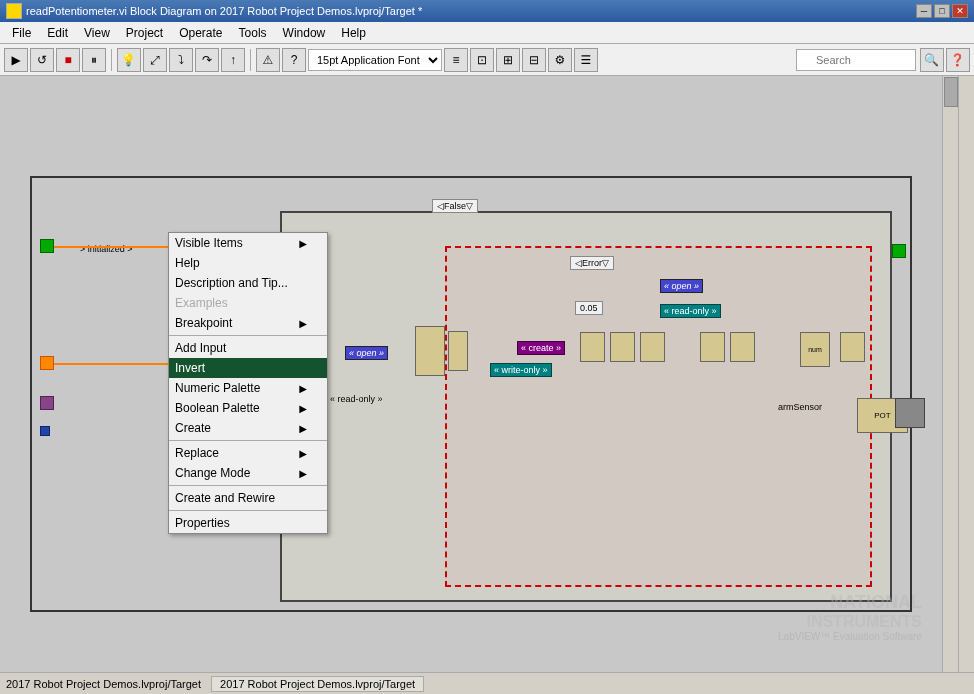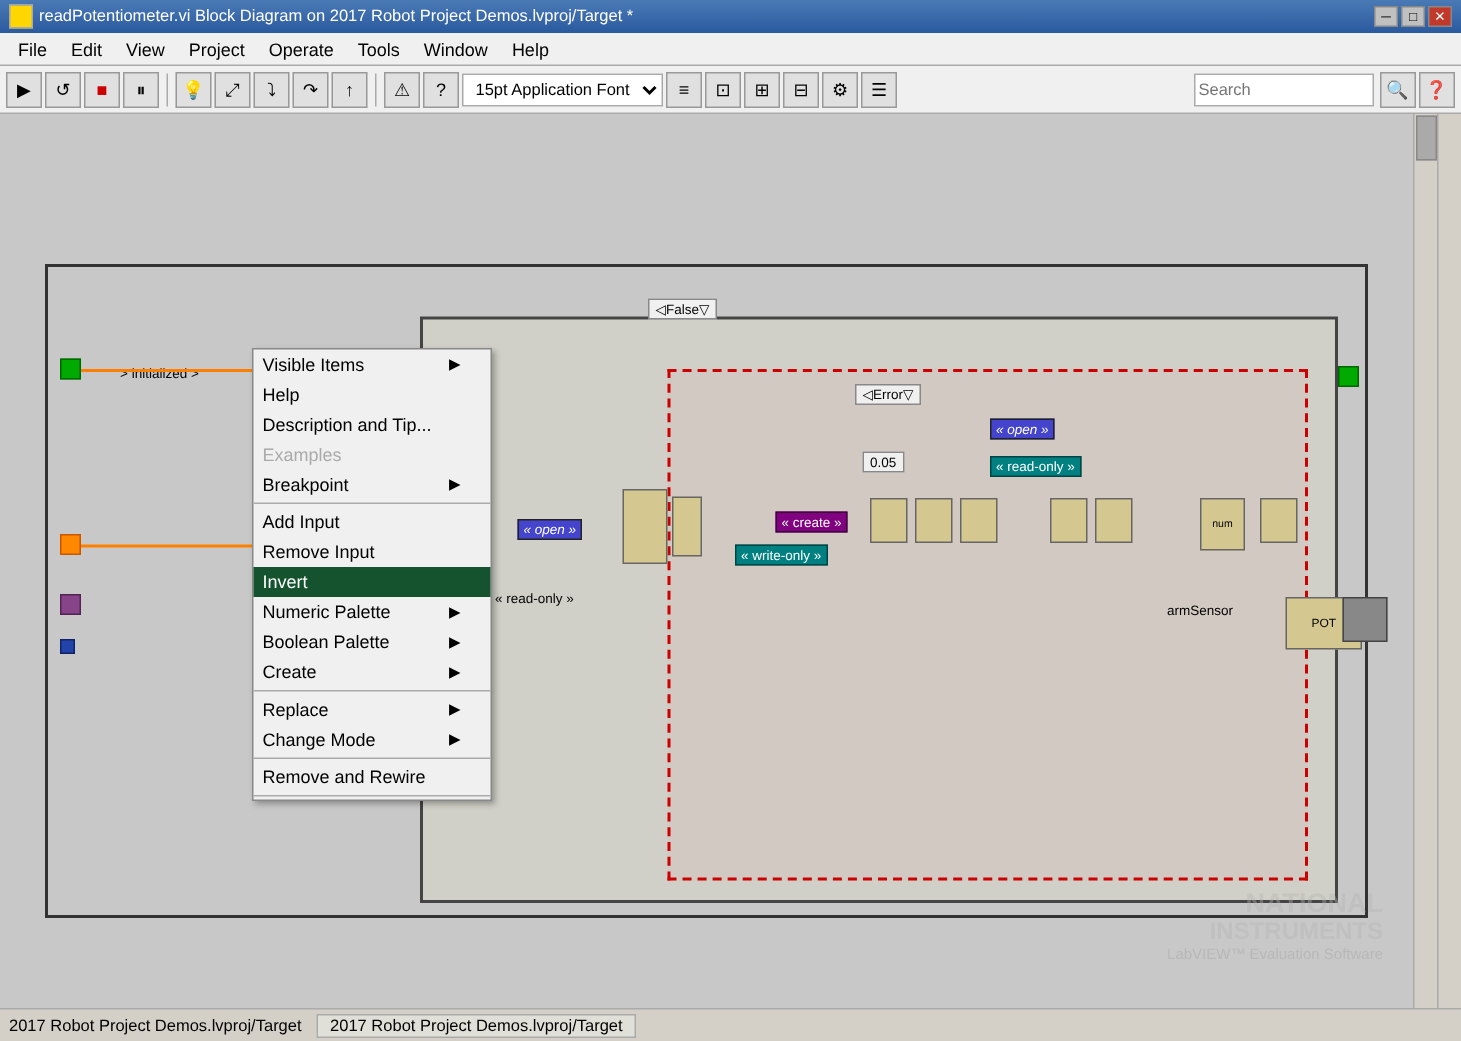--- a/index.html
+++ b/index.html
@@ -53,21 +53,21 @@
     .tool-btn {
       width: 24px; height: 24px; background: #e0e0e0; border: 1px solid #999;
       display: flex; align-items: center; justify-content: center; cursor: pointer; font-size: 12px;
     }
     .tool-separator { width: 1px; height: 22px; background: #aaa; margin: 0 3px; }
     .font-select {
       height: 22px; border: 1px solid #aaa; background: white; font-size: 11px; padding: 0 4px;
     }
     .search-box {
       height: 22px; border: 1px solid #aaa; background: white; font-size: 11px;
-      padding: 0 2px; width: 120px; margin-left: auto;
+      padding: 0 19px; width: 120px; margin-left: auto;
     }
     .search-icon { margin-left: 2px; cursor: pointer; }
 
     
     .main-area {
       display: flex;
       height: calc(694px - 22px - 22px - 32px - 22px);
       background: #c8c8c8;
     }
 
@@ -363,23 +363,20 @@
         <div class="ctx-item">
           <span class="item-text">Breakpoint</span>
           <span class="ctx-arrow">▶</span>
         </div>
         <div class="ctx-separator"></div>
 
         <div class="ctx-item">
           <span class="item-text">Add Input</span>
         </div>
 
-        <div class="ctx-item">
-          <span class="item-text">Remove Input</span>
-        </div>
 
         <div class="ctx-item highlighted">
           <span class="item-text">Invert</span>
         </div>
 
         <div class="ctx-item">
           <span class="item-text">Numeric Palette</span>
           <span class="ctx-arrow">▶</span>
         </div>
 
@@ -399,24 +396,27 @@
           <span class="ctx-arrow">▶</span>
         </div>
 
         <div class="ctx-item">
           <span class="item-text">Change Mode</span>
           <span class="ctx-arrow">▶</span>
         </div>
         <div class="ctx-separator"></div>
 
         <div class="ctx-item">
-          <span class="item-text">Remove and Rewire</span>
+          <span class="item-text">Create and Rewire</span>
         </div>
         <div class="ctx-separator"></div>
 
+        <div class="ctx-item">
+          <span class="item-text">Properties</span>
+        </div>
       </div>
 
       <div class="ni-logo">
         <div style="font-size:18px;font-weight:bold;color:rgba(180,180,180,0.4);">NATIONAL</div>
         <div style="font-size:16px;font-weight:bold;color:rgba(180,180,180,0.4);">INSTRUMENTS</div>
         <div style="font-size:10px;color:rgba(160,160,160,0.4);">LabVIEW™ Evaluation Software</div>
       </div>
 
     </div>
 

